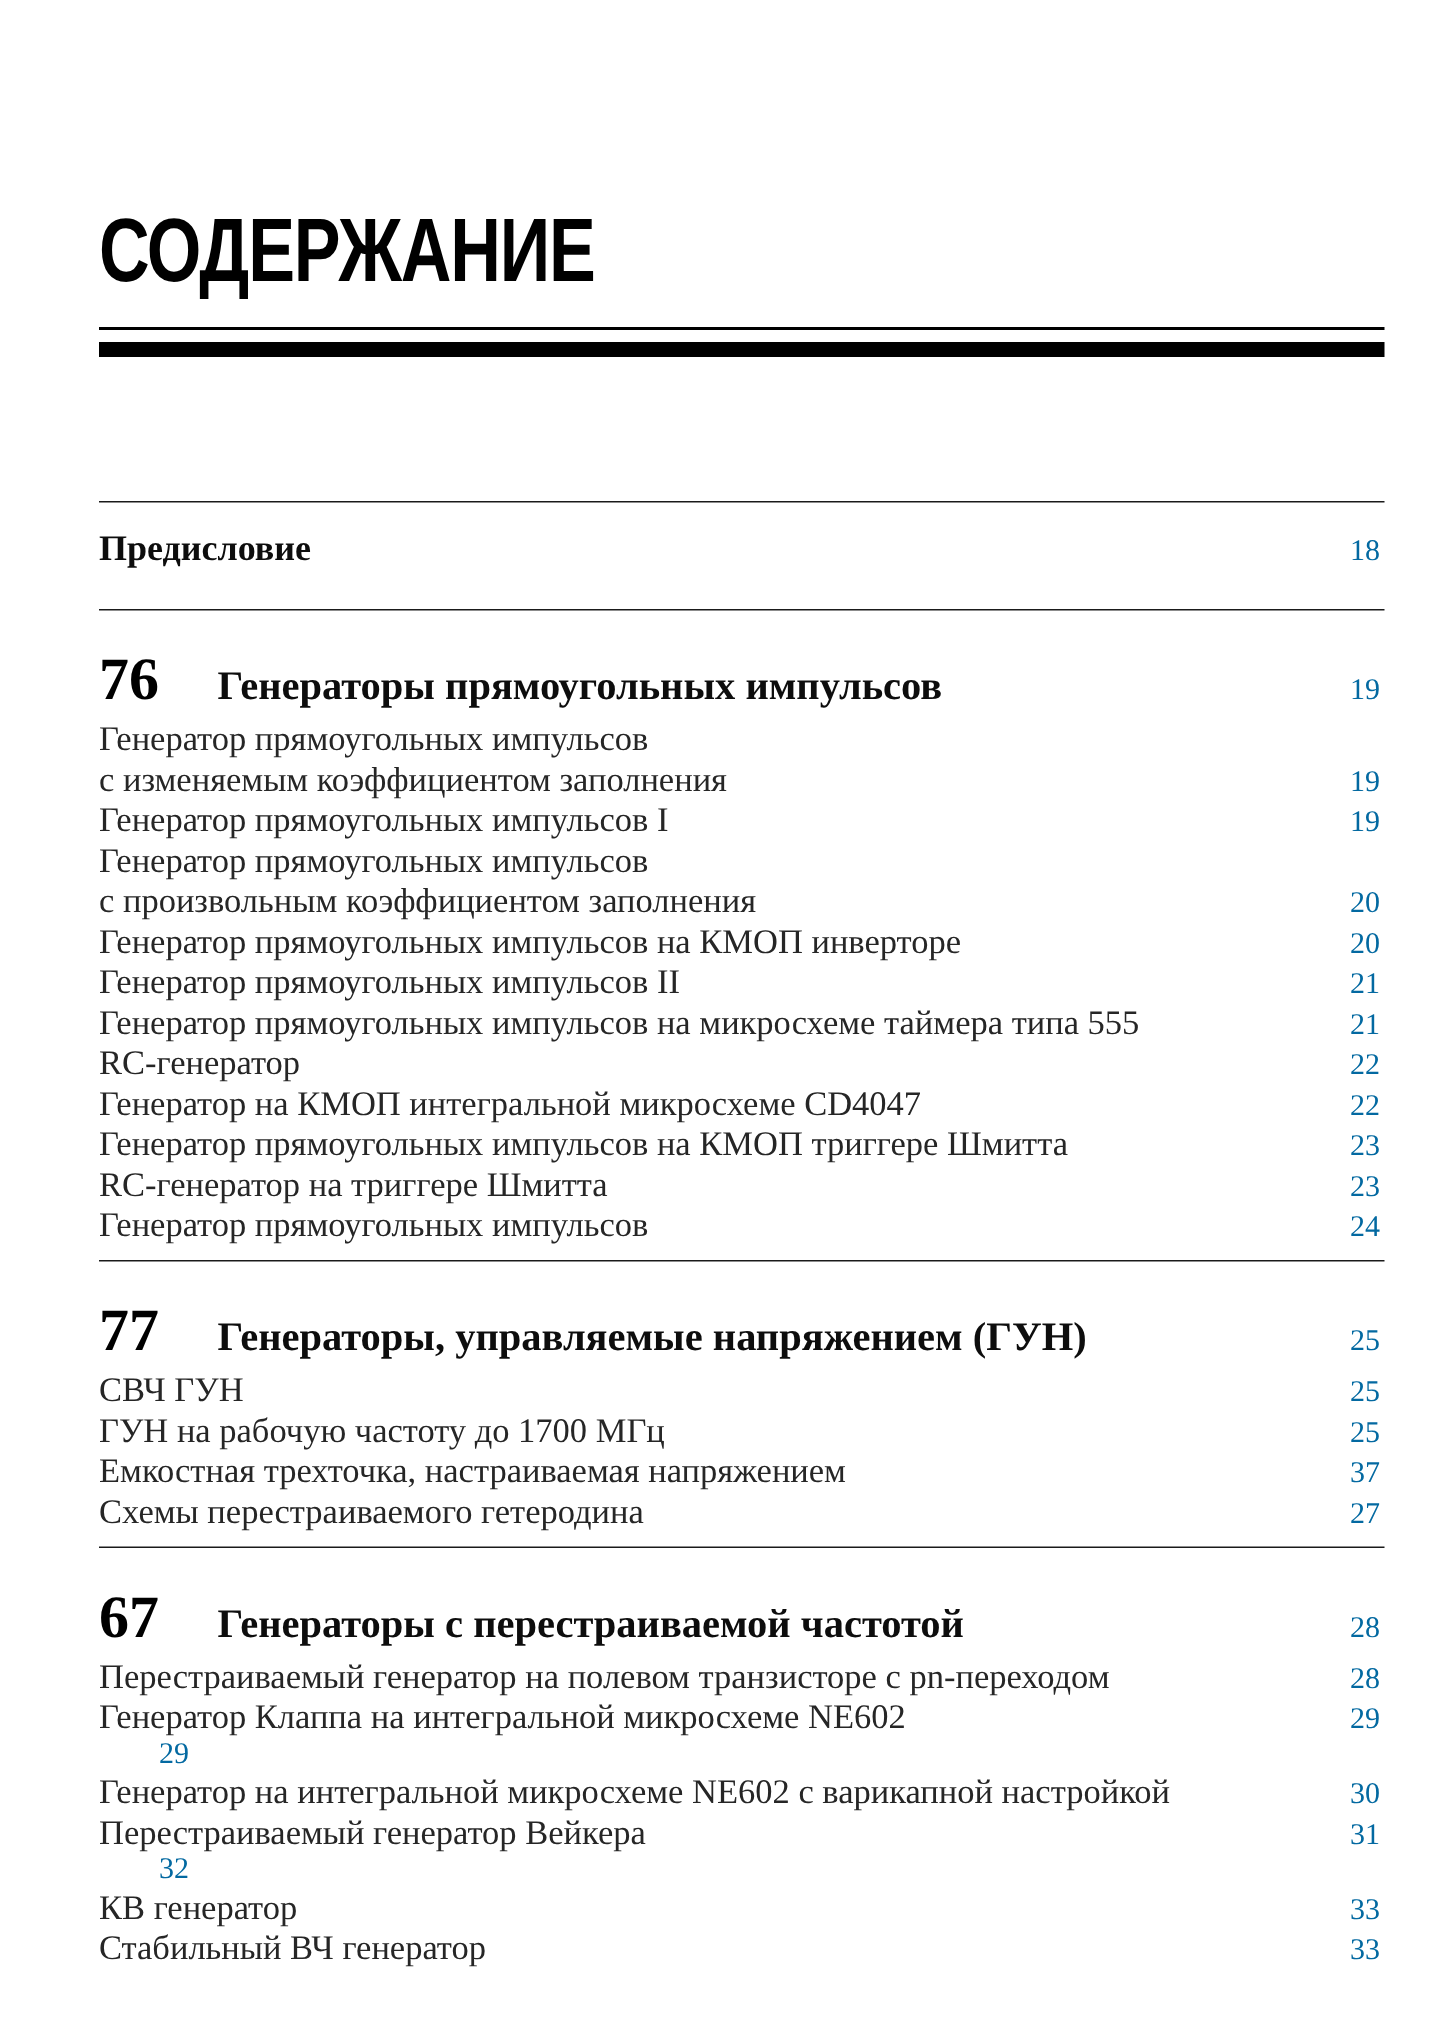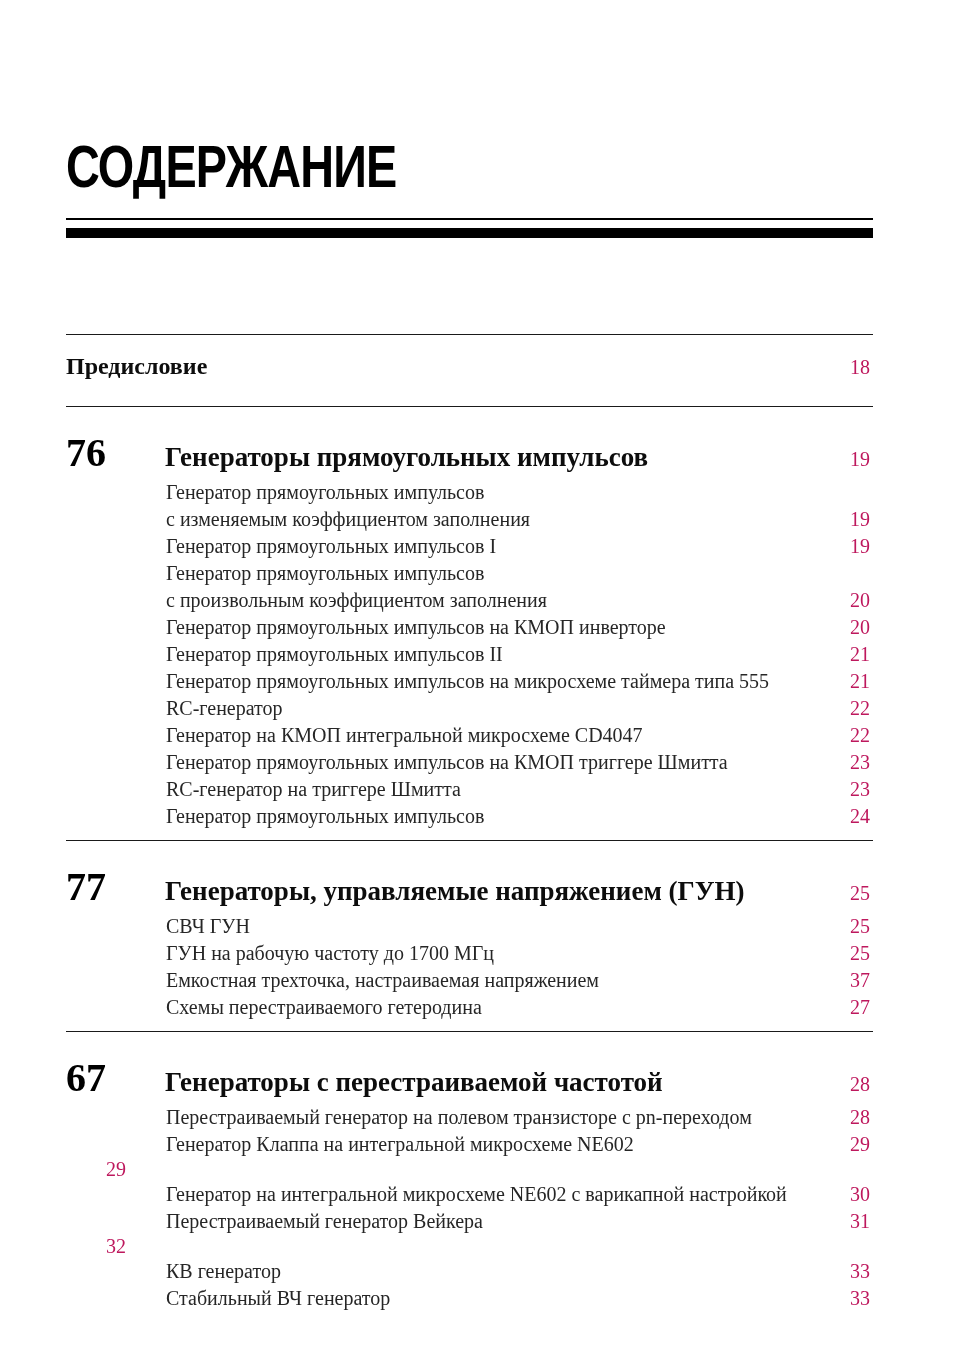--- a/index.html
+++ b/index.html
@@ -6,21 +6,21 @@
     margin: 0;
     padding: 0;
     background: #ffffff;
   }
   .page {
     position: relative;
     width: 957px;
     height: 1353px;
     background: #ffffff;
     box-sizing: border-box;
-    padding: 138px 84px 0 66px;
+    padding: 138px 34px 0 66px;
     font-family: "Liberation Serif", "DejaVu Serif", serif;
     color: #1c1c1c;
     overflow: hidden;
   }
   
   .doc-title {
     margin: 0;
     font-family: "Liberation Sans", "DejaVu Sans", sans-serif;
     font-weight: bold;
     font-size: 60px;
@@ -59,31 +59,30 @@
     font-weight: bold;
     font-size: 24px;
     line-height: 30px;
     color: #0d0d0d;
   }
   .page-num {
     width: 60px;
     text-align: right;
     font-size: 20px;
     padding-right: 3px;
-    color: #be185d;
+    color: #0369a1;
     white-space: nowrap;
   }
   .chapter {
     border-top: 1px solid #1a1a1a;
     padding: 12px 0 10px 0;
   }
   .heading-row {
     display: flex;
     align-items: baseline;
-    gap: 20px;
   }
   .ch-num {
     width: 79px;
     font-weight: bold;
     font-size: 40px;
     line-height: 44px;
     color: #000000;
     flex: 0 0 auto;
   }
   .ch-title {
@@ -94,22 +93,21 @@
     color: #0d0d0d;
     white-space: nowrap;
     margin-top: 16px;
   }
   .item-row {
     display: flex;
     align-items: baseline;
   }
   .item-text {
     flex: 1;
-    margin-left: 100px;
-    font-size: 20px;
+    font-size: 23px;
     line-height: 27px;
     color: #262626;
     white-space: nowrap;
   }
 </style>
 </head>
 <body>
 
 <div class="page">
 

